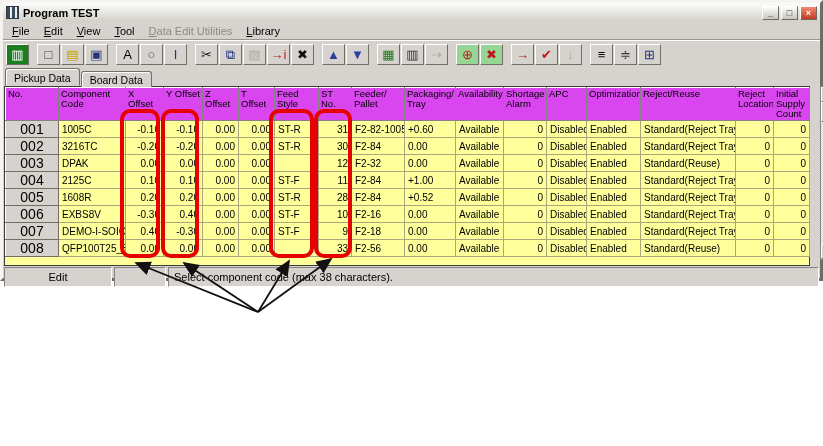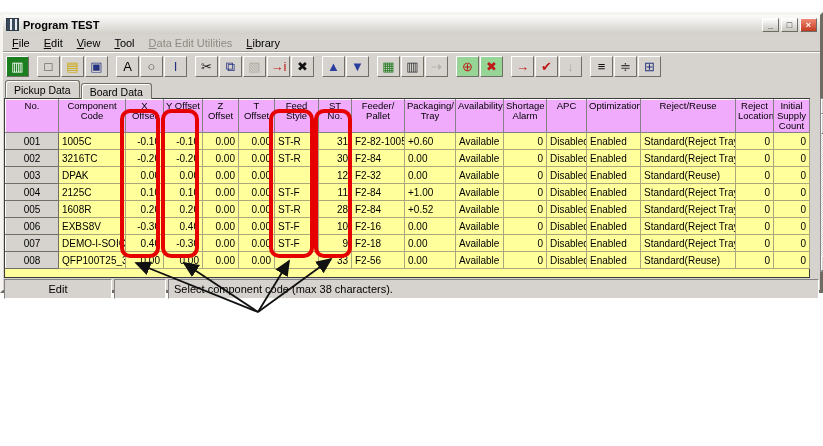--- a/index.html
+++ b/index.html
@@ -1,19 +1,19 @@
 <!DOCTYPE html>
 <html><head>
 <meta charset="utf-8">
 <style>
   html,body{margin:0;padding:0;background:#fff;}
   .canvas{position:relative;width:823px;height:446px;background:#fff;overflow:hidden;
           font-family:"Liberation Sans",sans-serif;}
   
-  .window{position:absolute;left:0;top:12px;width:823px;height:281px;background:#d6d3ce;
+  .window{position:absolute;left:0;top:0;width:823px;height:281px;background:#d6d3ce;
           border:3px solid;border-color:#f5f4f1 #6e6c62 #6e6c62 #f5f4f1;box-sizing:border-box;
           display:flex;flex-direction:column;}
   .titlebar{height:19px;flex:0 0 19px;display:flex;align-items:center;padding:0 3px;
             background:linear-gradient(#fcfcfb,#d2cfc8);}
   .app-icon{width:13px;height:13px;margin-right:4px;background:
             repeating-linear-gradient(90deg,#3a4a5a 0 3px,#e8eef2 3px 5px,#3a4a5a 5px 8px,#e8eef2 8px 10px,#3a4a5a 10px 13px);
             border:1px solid #2c3a46;box-sizing:border-box;}
   .title-text{font-size:11px;font-weight:bold;color:#000;flex:1;}
   .winbtn{width:17px;height:14px;margin-left:2px;font-size:9px;line-height:12px;text-align:center;
           background:linear-gradient(#fdfdfd,#c9c6bf);border:1px solid;border-color:#fff #6e6c62 #6e6c62 #fff;
@@ -36,27 +36,27 @@
   
   .tabrow{height:19px;flex:0 0 19px;display:flex;align-items:flex-end;padding-left:2px;position:relative;z-index:1;}
   .tab{font-size:10.5px;padding:2px 8px 1px;background:#d6d3ce;border:1px solid #716f64;border-bottom:none;
        border-top-left-radius:3px;border-top-right-radius:3px;margin-right:1px;position:relative;top:1px;
        box-shadow:inset 1px 1px 0 #fff;color:#000;}
   .tab.active{padding-top:3px;top:0;z-index:3;border-bottom:1px solid #d6d3ce;}
   
   .table-area{position:relative;margin:0 1px;flex:0 0 auto;}
   .grid-wrap{position:relative;width:804px;border:1px solid #3c3c3c;background:#ffff9c;box-sizing:content-box;}
   table.grid{border-collapse:collapse;table-layout:fixed;width:804px;}
-  table.grid th{background:#f0abfc;font-size:9.5px;font-weight:normal;text-align:center;vertical-align:top;
+  table.grid th{background:#d946ef;font-size:9.5px;font-weight:normal;text-align:left;vertical-align:top;
        padding:1px 2px;border:1px solid;border-color:#fff #848284 #848284 #fff;height:26px;line-height:10px;
        overflow:hidden;color:#000;}
   table.grid td{background:#ffff9c;font-size:10px;padding:0 3px;height:16px;border-right:1px solid #aaa77c;
        border-bottom:1px solid #aaa77c;white-space:nowrap;overflow:hidden;color:#000;}
   table.grid td.rowhdr{background:#d6d3ce;border:1px solid;border-color:#fff #716f64 #716f64 #fff;
-       text-align:center;font-size:10px;padding:0;}
+       text-align:center;font-size:14px;padding:0;}
   table.grid td.ra{text-align:right;}
   .yellow-strip{height:8px;background:#ffff9c;}
   
   .vscroll{position:absolute;top:0;right:-17px;width:16px;height:174px;background:
            repeating-conic-gradient(#fff 0 25%,#d6d3ce 0 50%) 0 0/2px 2px;border:1px solid #848284;box-sizing:border-box;}
   .sb-btn{width:14px;height:15px;background:#d6d3ce;border:1px solid;border-color:#fff #716f64 #716f64 #fff;
           box-sizing:border-box;font-size:7px;text-align:center;line-height:13px;color:#222;}
   .sb-btn.down{position:absolute;bottom:0;left:0;}
   .sb-thumb{position:absolute;top:15px;left:0;width:14px;height:20px;background:#d6d3ce;
             border:1px solid;border-color:#fff #716f64 #716f64 #fff;box-sizing:border-box;}

